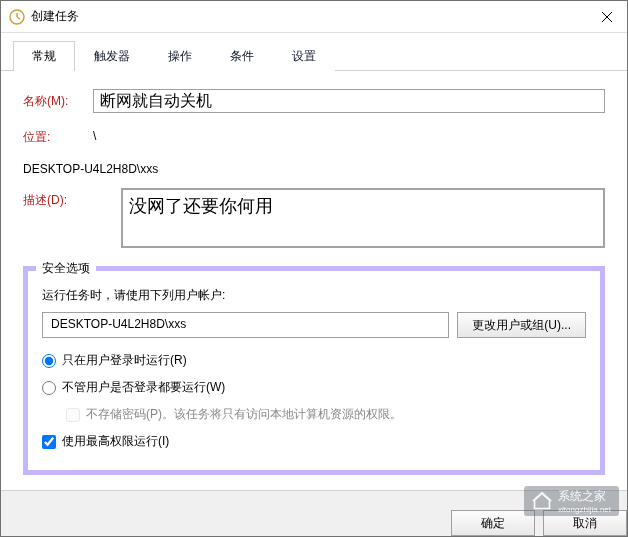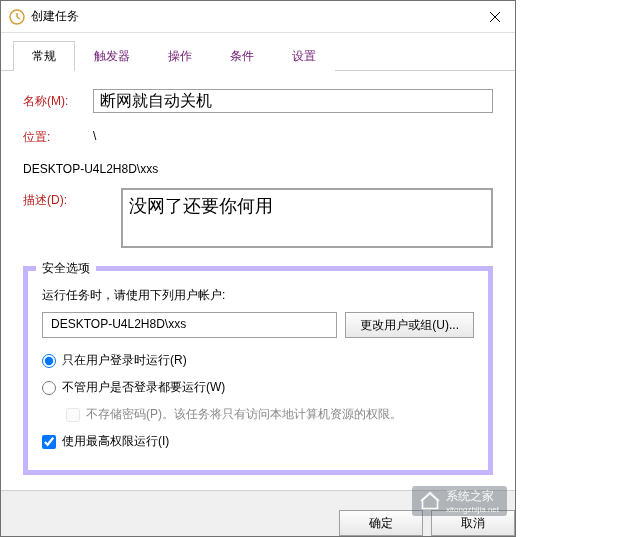--- a/index.html
+++ b/index.html
@@ -1,25 +1,25 @@
 <!DOCTYPE html>
 <html><head>
   <meta charset="utf-8">
   <style>
     * { box-sizing: border-box; margin: 0; padding: 0; }
     body { font-family: "Microsoft YaHei", "Segoe UI", sans-serif; font-size: 12px; background: #fff; color: #000; }
-    .window { width: 516px; height: 537px; border: 1px solid #707070; background: #fff; position: relative; }
+    .window { width: 628px; height: 537px; border: 1px solid #707070; background: #fff; position: relative; }
     .titlebar { height: 32px; display: flex; align-items: center; padding: 0 8px; border-bottom: 1px solid #e0e0e0; }
     .titlebar-icon { width: 16px; height: 16px; margin-right: 6px; display: inline-flex; align-items: center; justify-content: center; }
     .titlebar-title { flex: 1; font-size: 12px; }
     .close-btn { width: 40px; height: 32px; display: flex; align-items: center; justify-content: center; cursor: pointer; margin-right: -8px; }
     .tabs { display: flex; padding: 8px 12px 0 12px; border-bottom: 1px solid #d0d0d0; }
     .tab { padding: 6px 18px; cursor: pointer; font-size: 12px; border: 1px solid transparent; border-bottom: none; background: #fff; margin-bottom: -1px; }
     .tab.active { border-color: #d0d0d0; background: #fff; }
-    .tab:not(.active) { color: #701a75; }
+    .tab:not(.active) { color: #0f172a; }
     .content { padding: 18px 22px 10px 22px; }
     .row { display: flex; align-items: flex-start; margin-bottom: 12px; }
     .row-label { width: 70px; padding-top: 4px; color: #b91c1c; flex-shrink: 0; }
     .text-input { flex: 1; height: 24px; border: 1px solid #a0a0a0; padding: 2px 6px; font-family: inherit; font-size: 16px; }
     .text-plain { padding-top: 4px; }
     .textarea { flex: 1; height: 60px; border: 2px solid #a3a3a3; padding: 4px 6px; font-family: inherit; font-size: 18px; resize: none; margin-left: 28px; }
     .fieldset { border: 5px solid #c4b5fd; margin: 8px 0 14px 0; padding: 0; }
     .fieldset-legend { padding: 0 6px; margin-left: 8px; font-size: 12px; }
     .fieldset-body { padding: 10px 14px; }
     .account-row { display: flex; gap: 8px; margin: 8px 0 14px 0; }

